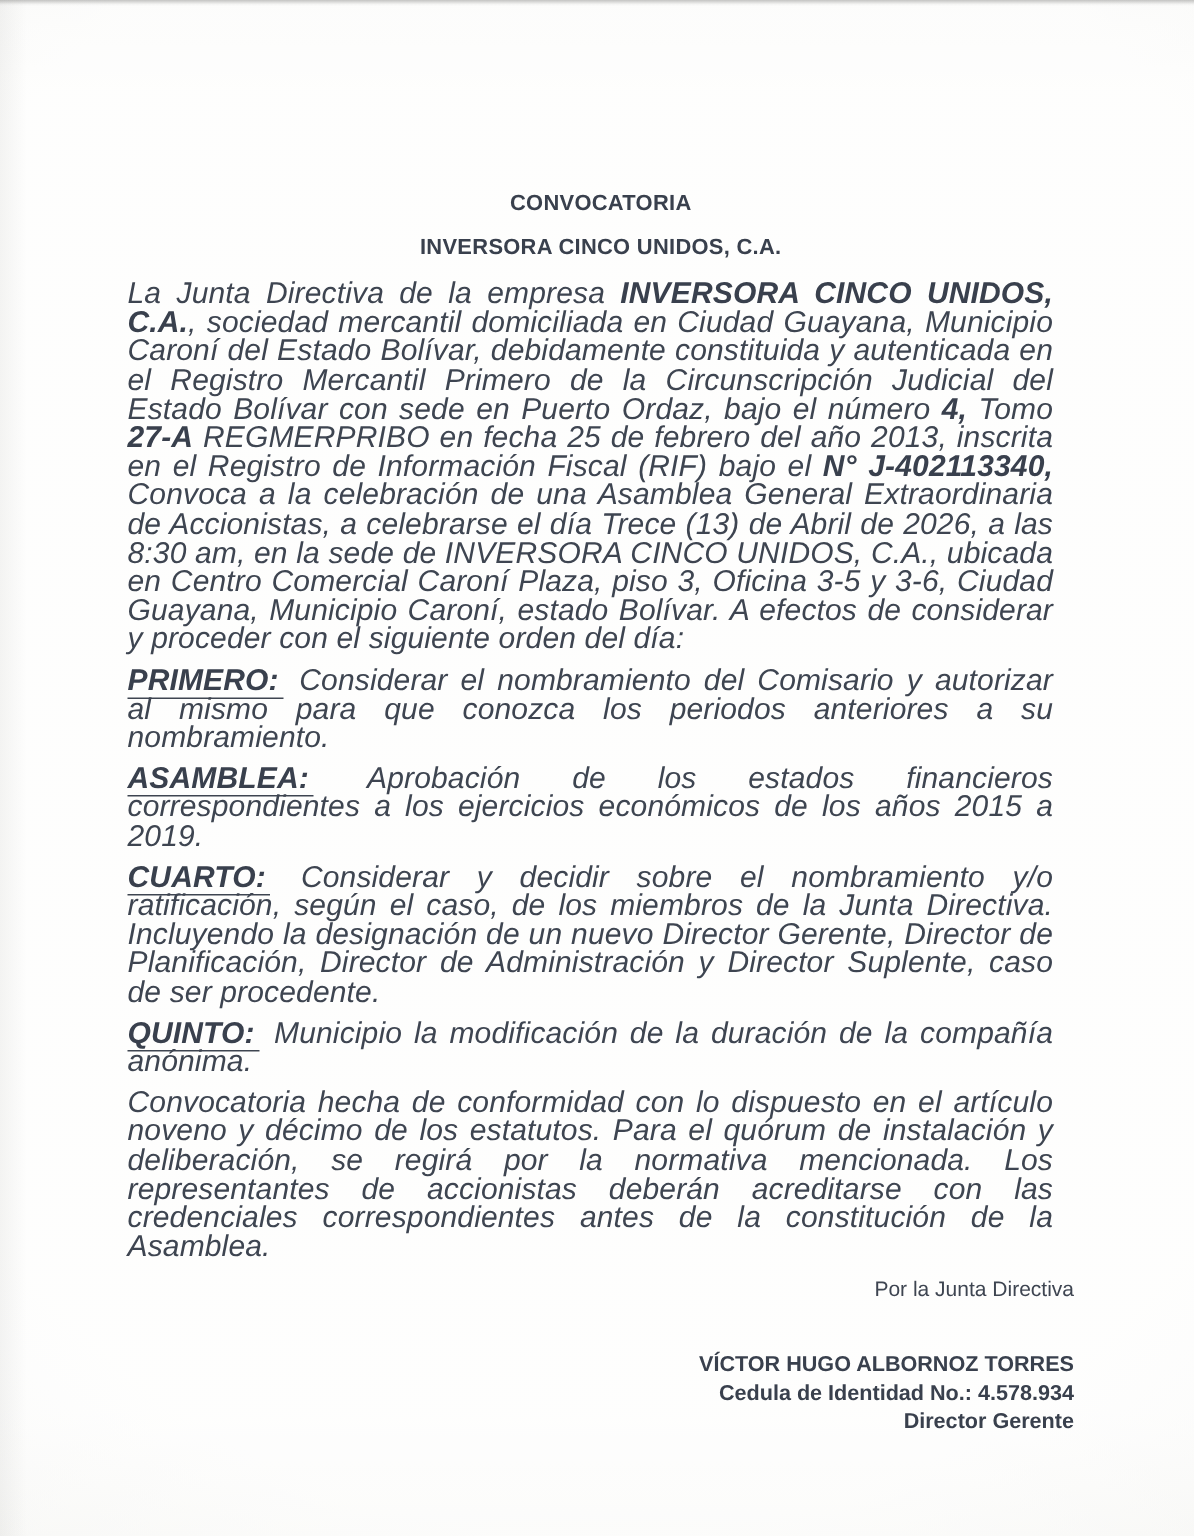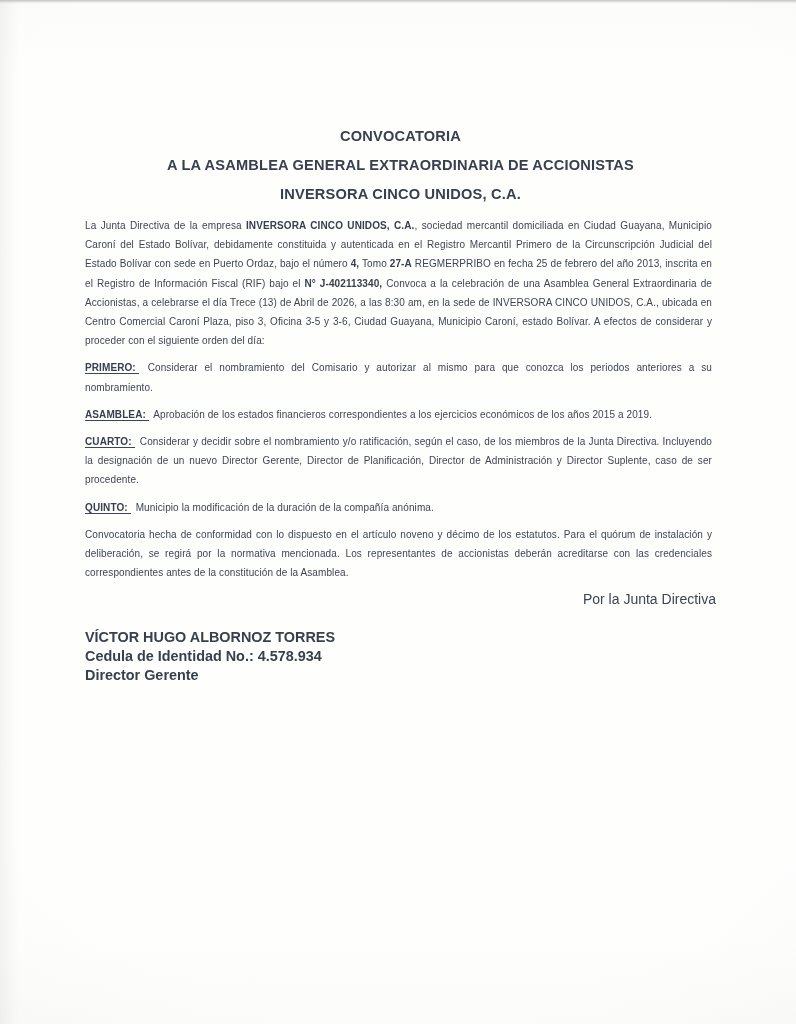--- a/index.html
+++ b/index.html
@@ -41,59 +41,59 @@
     margin: 0 0 13px 0;
     text-align: center;
     font-size: 14.6px;
     font-weight: 700;
     line-height: 16px;
     letter-spacing: 0.2px;
     color: #39404d;
   }
   .doc-heading.last { margin-bottom: 14px; }
   .para {
-    margin: 0 4px 8px 0;
-    font-size: 10px;
+    margin: 0 14px 8px 0;
+    font-size: 20px;
     line-height: 19.2px;
     text-align: justify;
     letter-spacing: 0.1px;
+    font-style: italic;
   }
   .b, .agenda-label { font-weight: 700; color: #39404d; }
   .agenda-label {
     border-bottom: 1.4px solid #3e4551;
     padding-right: 3px;
     margin-right: 2px;
   }
   .centered {
     text-align: right;
     margin: 0 0 8px 0;
     font-size: 14px;
     line-height: 19.2px;
   }
   .signature-block {
-    margin-top: 18px;
-    text-align: left;
+    margin-top: 32px;
+    text-align: right;
     font-weight: 700;
     color: #39404d;
     font-size: 14.4px;
     line-height: 19px;
   }
   .signature-block div { margin: 0; }
 </style>
 </head>
 <body>
 
 <div class="page">
   <div class="scan-edge-top"></div>
   <div class="scan-shade-left"></div>
 
   <div class="content">
 
     <h1 class="doc-heading">CONVOCATORIA</h1>
-    <h2 class="doc-heading">A LA ASAMBLEA GENERAL EXTRAORDINARIA DE ACCIONISTAS</h2>
     <h2 class="doc-heading last">INVERSORA CINCO UNIDOS, C.A.</h2>
 
     <p class="para"><span>La Junta Directiva de la empresa </span><span class="b">INVERSORA CINCO UNIDOS, C.A.</span><span>, sociedad mercantil domiciliada en Ciudad Guayana, Municipio Caroní del Estado Bolívar, debidamente constituida y autenticada en el Registro Mercantil Primero de la Circunscripción Judicial del Estado Bolívar con sede en Puerto Ordaz, bajo el número </span><span class="b">4,</span><span> Tomo </span><span class="b">27-A</span><span> REGMERPRIBO en fecha 25 de febrero del año 2013, inscrita en el Registro de Información Fiscal (RIF) bajo el </span><span class="b">N° J-402113340,</span><span> Convoca a la celebración de una Asamblea General Extraordinaria de Accionistas, a celebrarse el día Trece (13) de Abril de 2026, a las 8:30 am, en la sede de INVERSORA CINCO UNIDOS, C.A., ubicada en Centro Comercial Caroní Plaza, piso 3, Oficina 3-5 y 3-6, Ciudad Guayana, Municipio Caroní, estado Bolívar. A efectos de considerar y proceder con el siguiente orden del día:</span></p>
 
     <p class="para">
       <span class="agenda-label">PRIMERO:</span>
       <span>Considerar el nombramiento del Comisario y autorizar al mismo para que conozca los periodos anteriores a su nombramiento.</span>
     </p>
 
     <p class="para">

